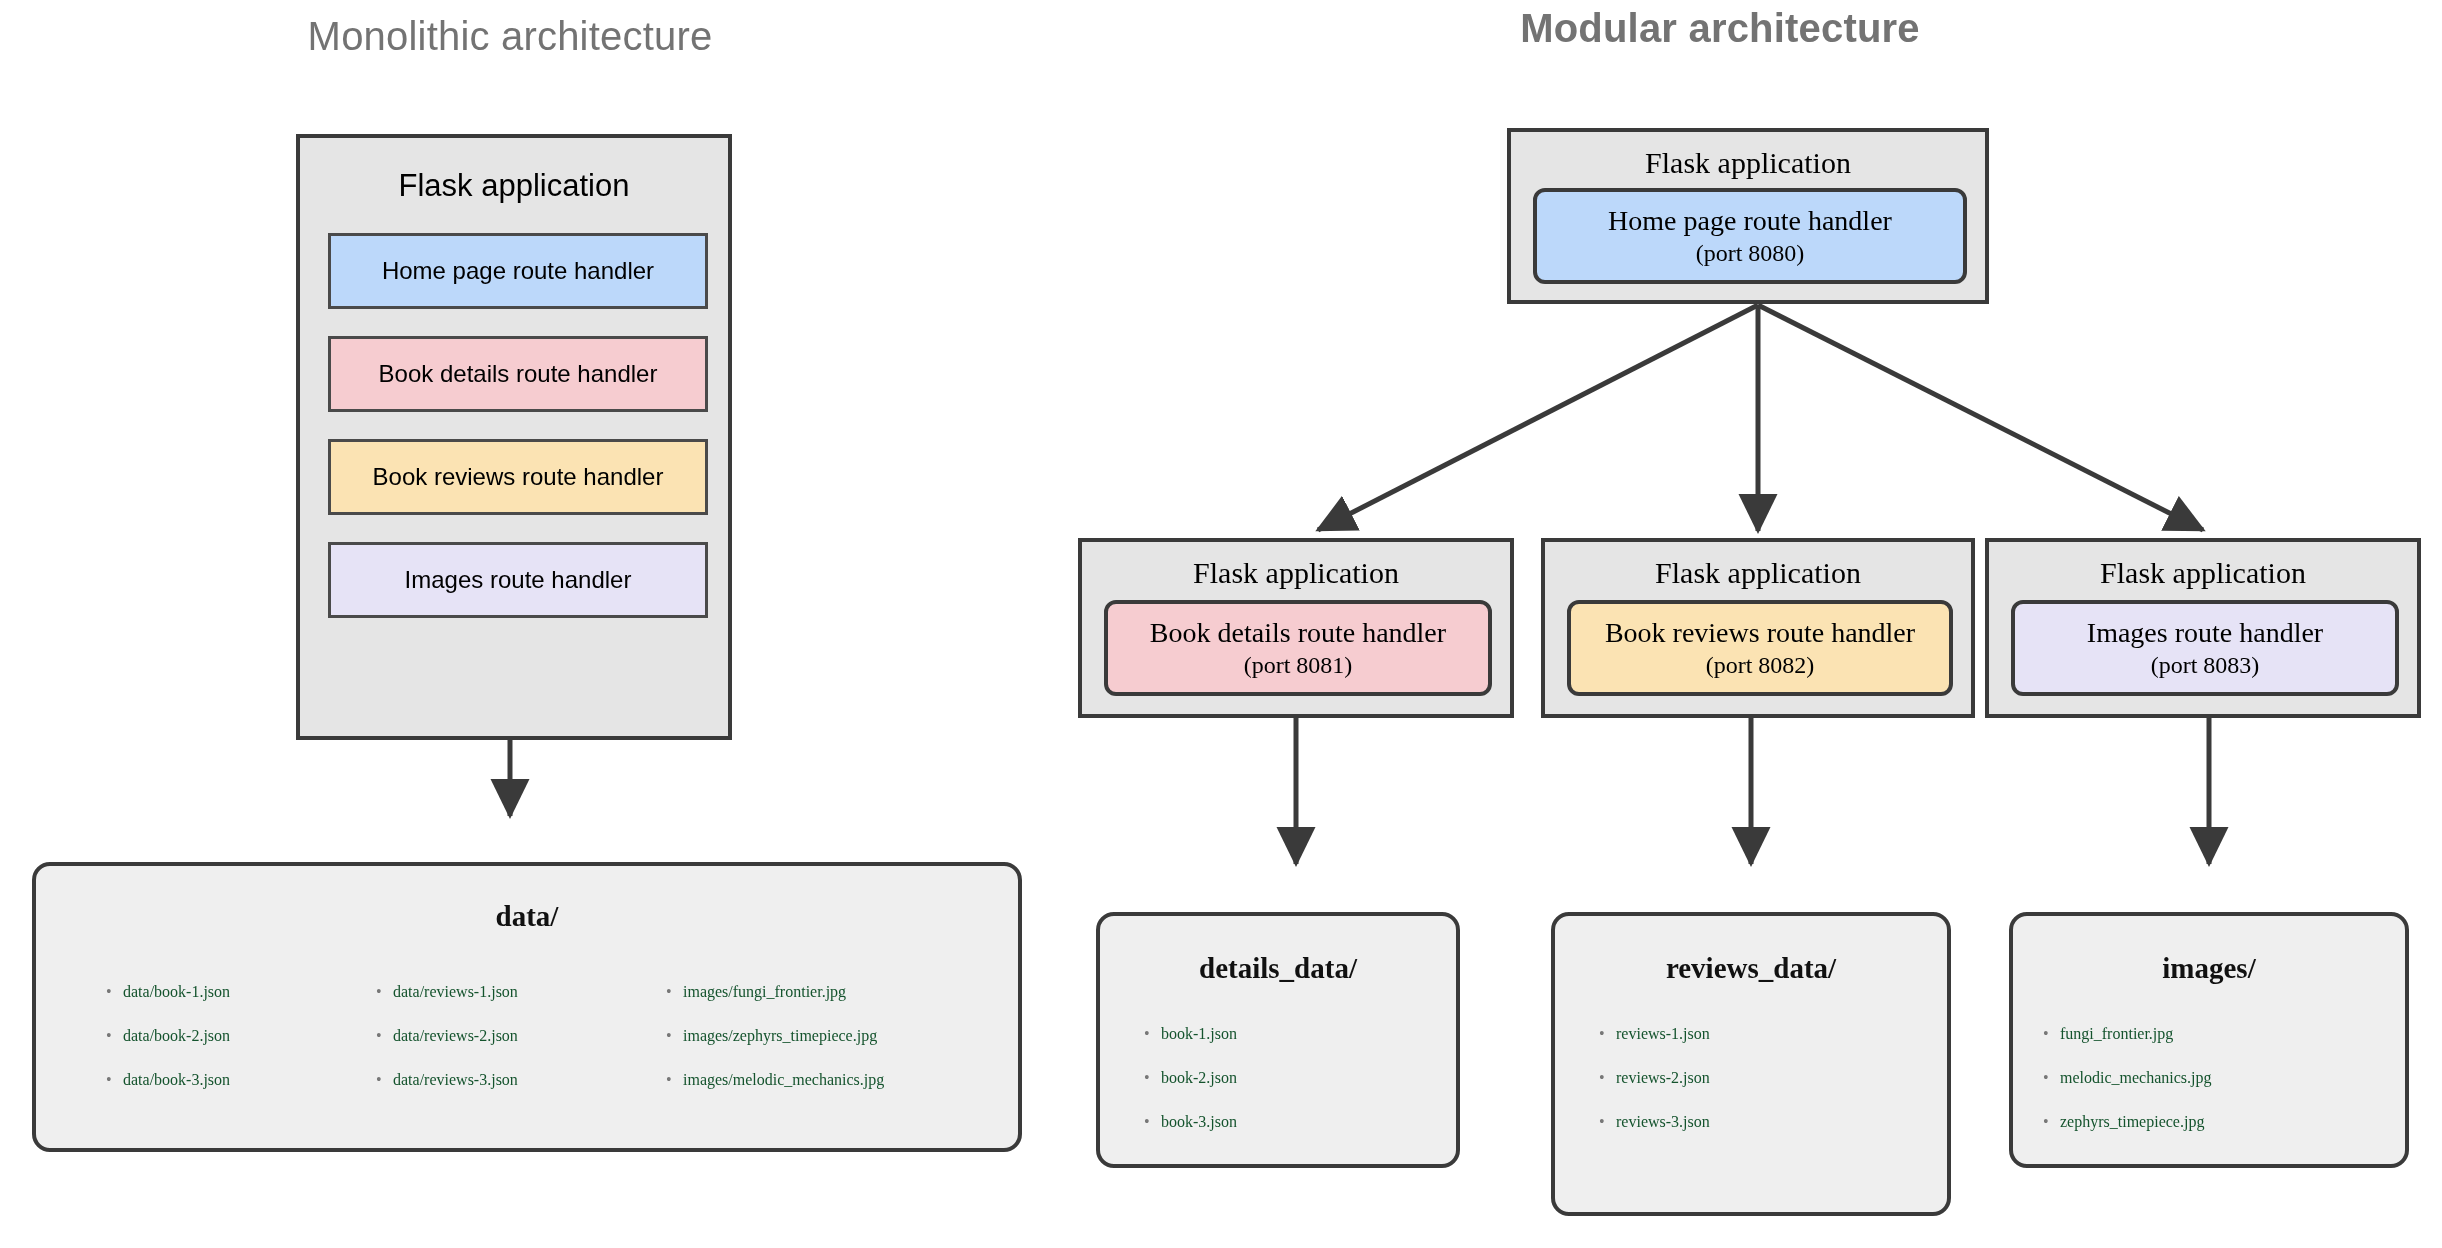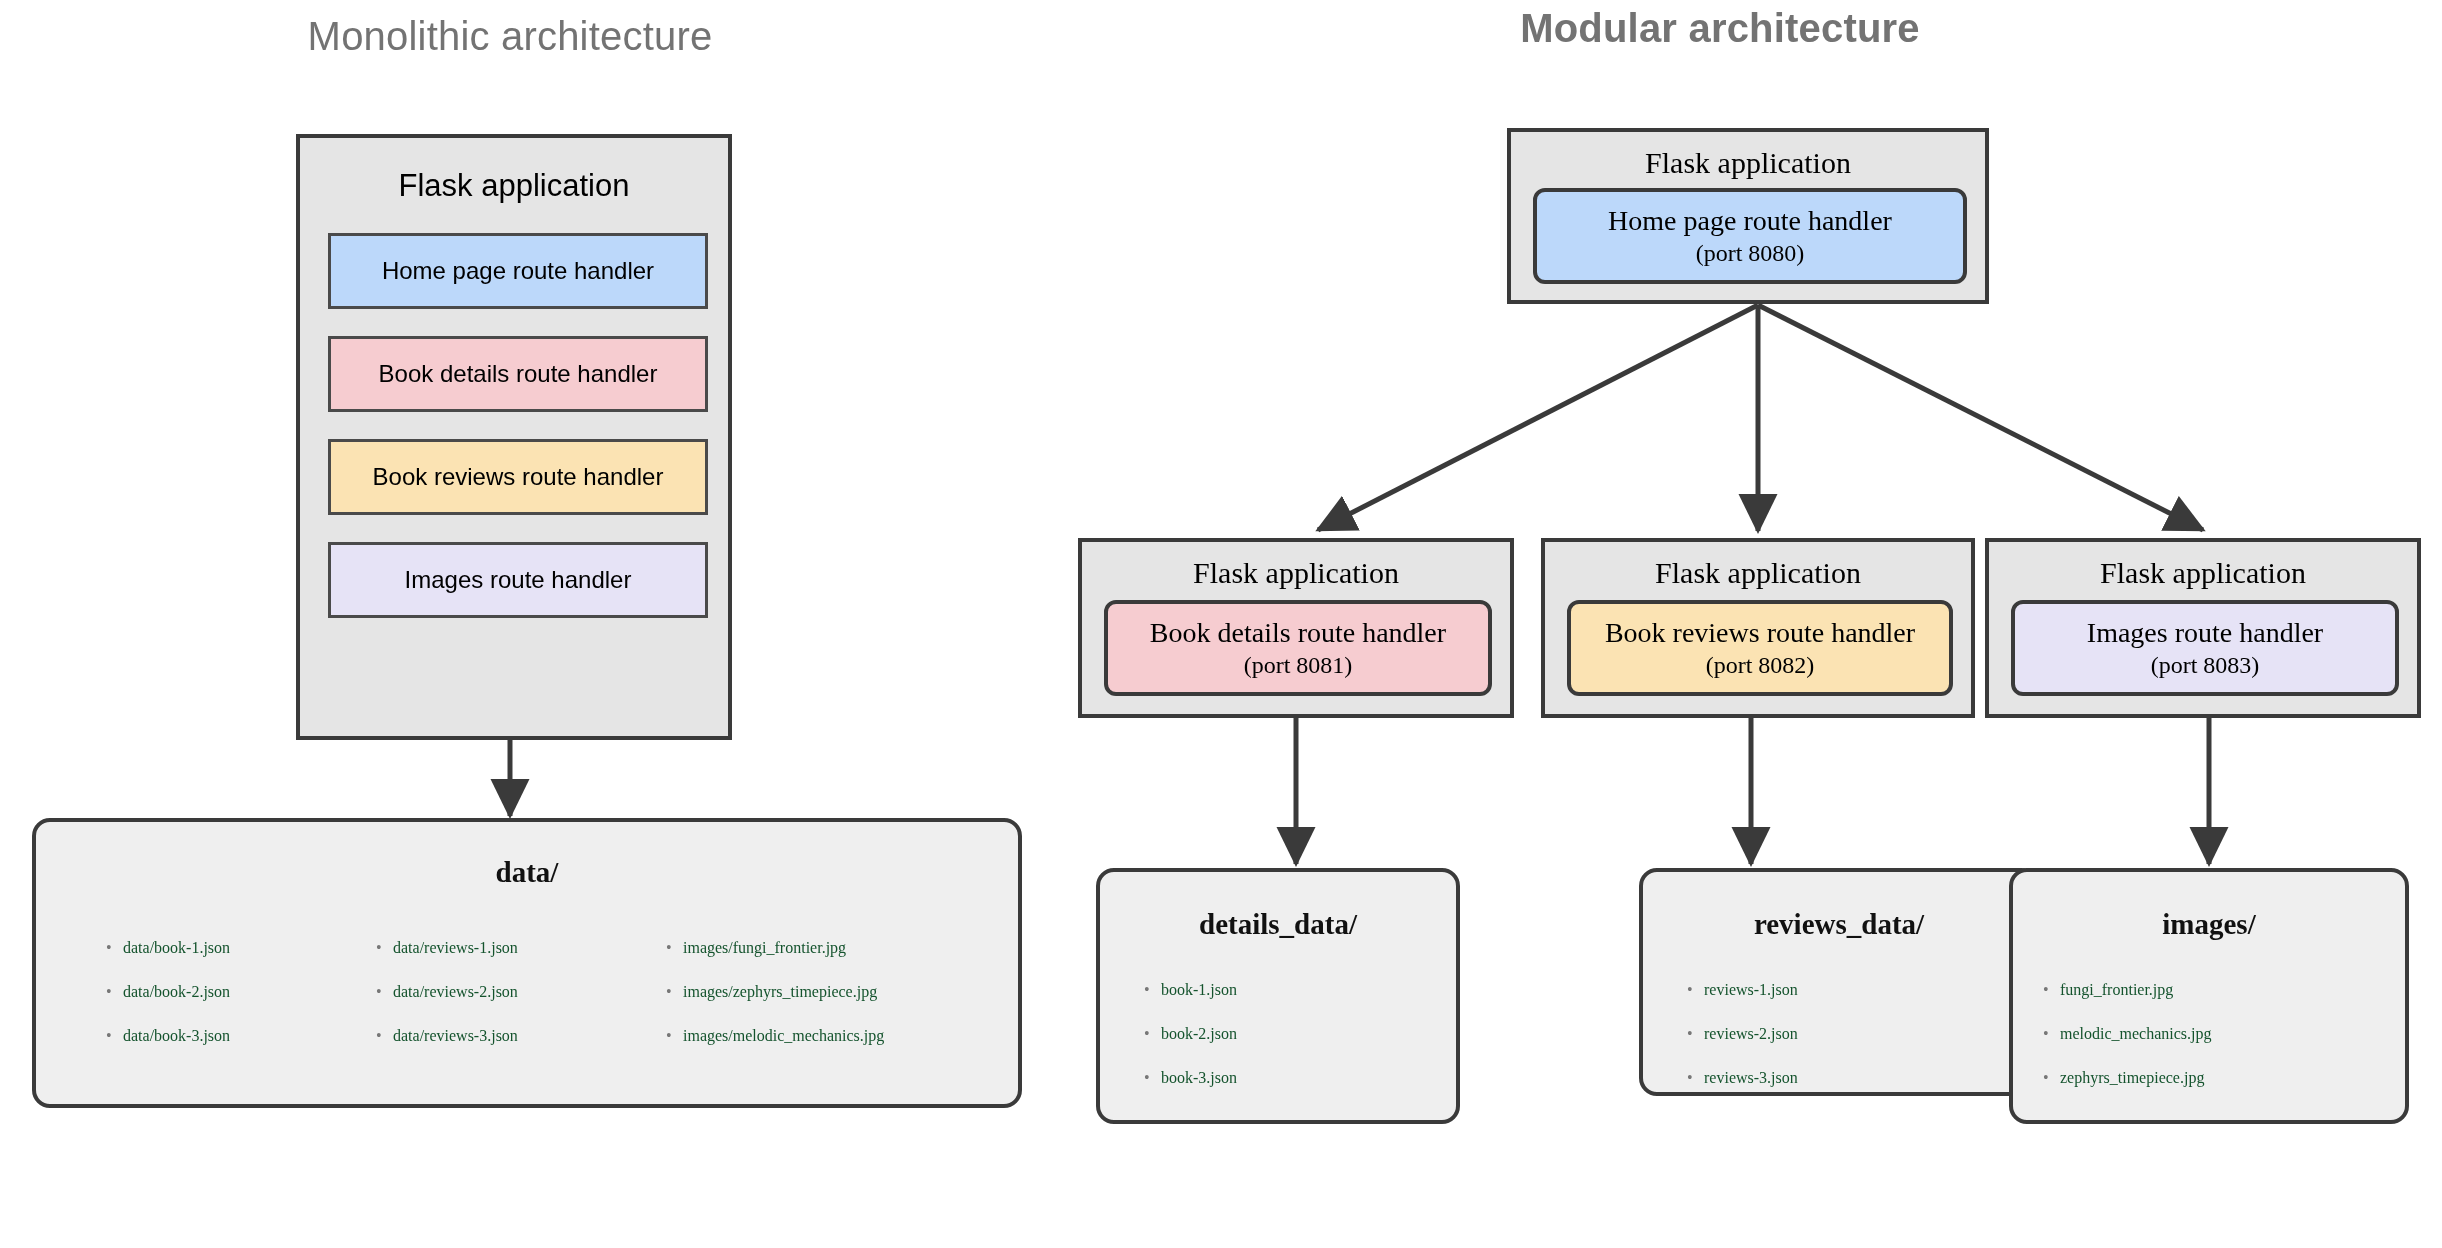--- a/index.html
+++ b/index.html
@@ -73,20 +73,21 @@
   #mono-route-2 { top: 301px; background: #fbe3b3; }
   #mono-route-3 { top: 404px; background: #e6e3f6; }
 
   
   .data-box {
     position: absolute;
     background: #efefef;
     border: 4px solid #3a3a3a;
     border-radius: 18px;
     box-sizing: border-box;
+    margin-top: 44px;
   }
   .data-title {
     position: absolute;
     left: 0; right: 0;
     text-align: center;
     font-family: "Liberation Serif", serif;
     font-weight: bold;
     font-size: 29px;
     color: #111;
   }
@@ -157,21 +158,21 @@
   #mod-app-2 { left: 1985px; top: 538px; width: 436px; height: 180px; }
   #mod-app-0 .app-label-serif,
   #mod-app-1 .app-label-serif,
   #mod-app-2 .app-label-serif { top: 14px; }
 
   #mod-route-0 { left: 22px; top: 58px; width: 388px; height: 96px; background: #f6ccd0; }
   #mod-route-1 { left: 22px; top: 58px; width: 386px; height: 96px; background: #fbe3b3; }
   #mod-route-2 { left: 22px; top: 58px; width: 388px; height: 96px; background: #e6e3f6; }
 
   #mod-data-0 { left: 1096px; top: 868px; width: 364px; height: 256px; }
-  #mod-data-1 { left: 1639px; top: 868px; width: 400px; height: 228px; }
+  #mod-data-1 { left: 1551px; top: 868px; width: 400px; height: 304px; }
   #mod-data-2 { left: 2009px; top: 868px; width: 400px; height: 256px; }
   #mod-data-0 .data-title,
   #mod-data-1 .data-title,
   #mod-data-2 .data-title { top: 36px; }
   #mod-data-0 .data-list { left: 44px; top: 96px; }
   #mod-data-1 .data-list { left: 44px; top: 96px; }
   #mod-data-2 .data-list { left: 30px; top: 96px; }
 
   
   #arrow-layer {

